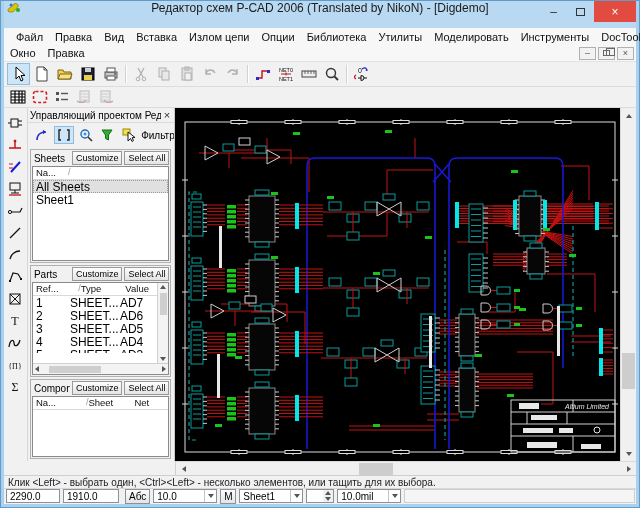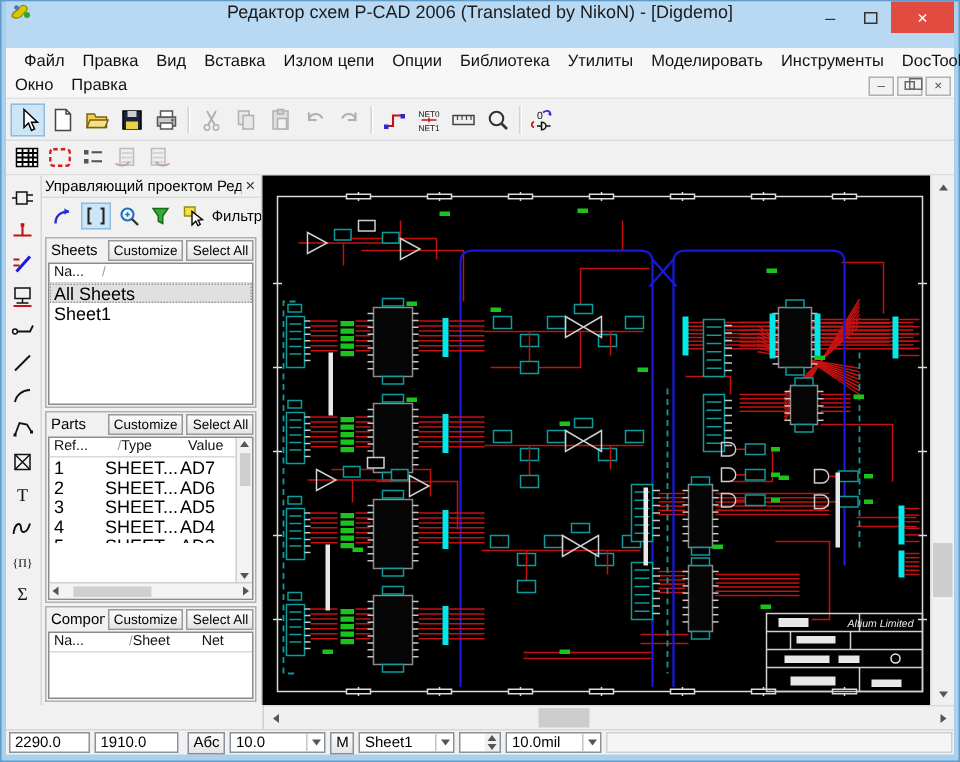--- a/index.html
+++ b/index.html
@@ -424,21 +424,21 @@
             <span>Na...</span>
               <span class="sortg">/</span>
           </div>
           <div id="sheets-rows">
               <div class="lrow sel">All Sheets</div>
               <div class="lrow">Sheet1</div>
             </div>
         </div>
       </div>
 
-      <div class="pgroup" style="height:128px">
+      <div class="pgroup" style="height:112px">
         <div class="ghdr">
           <span class="glabel">Parts</span>
           <button class="gbtn">Customize</button>
           <button class="gbtn">Select All</button>
         </div>
         <div class="plist">
           <div class="partsbody">
             <div class="partscols">
               <div class="lhdr" id="parts-hdr">
                   <span class="pc0">Ref...</span>
@@ -1201,20 +1201,21 @@
         </div>
       <div class="htrack">
           <div class="hthumb"></div>
         </div>
       <div class="harrow">
           <div class="mtri tri-r"></div>
         </div>
     </div>
   </div>
 
+  <div class="statusmsg">Клик &lt;Left&gt; - выбрать один, &lt;Ctrl&gt;&lt;Left&gt; - несколько элементов, или тащить для их выбора.</div>
 
   <div class="controls">
     <div class="fld" style="width:54px">2290.0</div>
     <div class="fld" style="width:56px">1910.0</div>
     <div class="sbtn" style="margin-left:3px">Абс</div>
     <div class="fld combo" style="width:64px">
       <span>10.0</span>
       <span class="ca">
           <span class="mtri tri-d"></span>
         </span>

